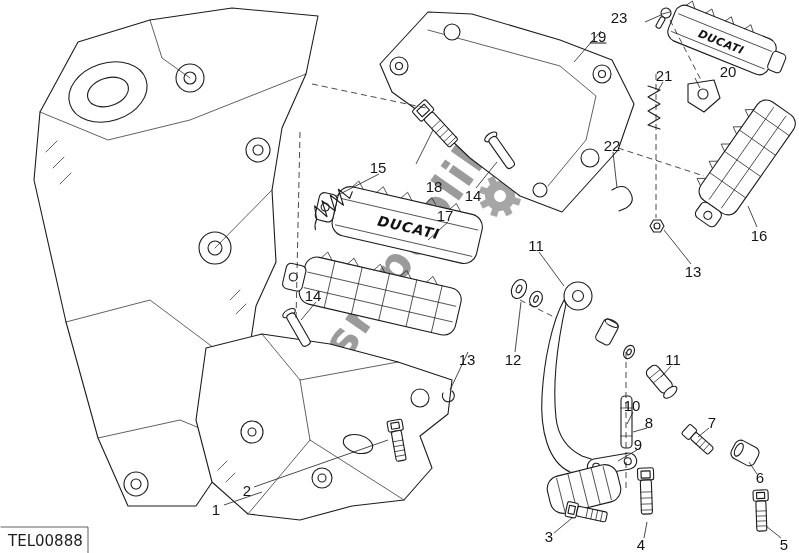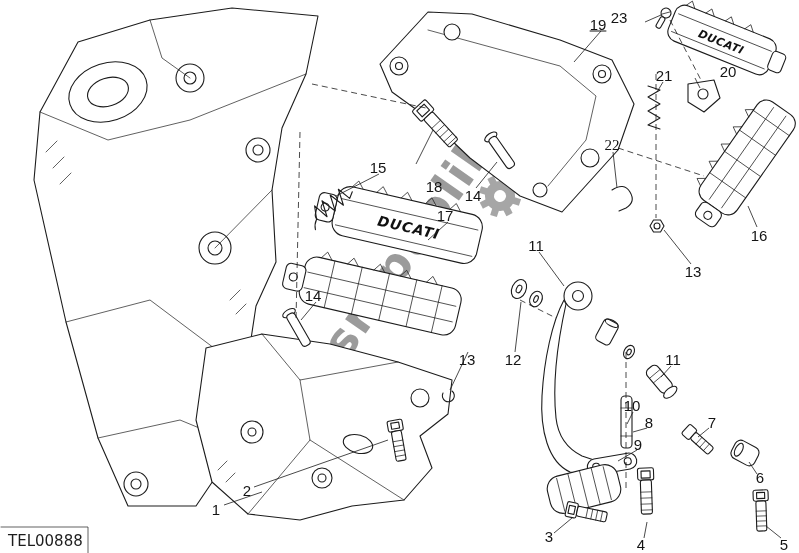--- a/index.html
+++ b/index.html
@@ -281,24 +281,24 @@
   </g>
 
   <g>
     <path class="ln thin" d="M1,527 H88 V553"></path>
     <text class="code" x="8" y="546">TEL00888</text>
   </g>
 </svg>
 
 <div>
   <span class="callout" style="left: 619px; top: 17px;">23</span>
-  <span class="callout" style="left: 598px; top: 24px; text-decoration: underline;">19</span>
+  <span class="callout" style="left: 598px; top: 36px; text-decoration: underline;">19</span>
   <span class="callout" style="left: 664px; top: 75px;">21</span>
   <span class="callout" style="left: 728px; top: 71px;">20</span>
-  <span class="callout" style="left: 612px; top: 145px; font-family: Liberation Serif, serif;">22</span>
+  <span class="callout" style="left: 612px; top: 145px;">22</span>
   <span class="callout" style="left: 378px; top: 167px; text-align: right;">15</span>
   <span class="callout" style="left: 412px; top: 186px; margin-left: 22px;">18</span>
   <span class="callout" style="left: 473px; top: 195px;">14</span>
   <span class="callout" style="left: 445px; top: 215px;">17</span>
   <span class="callout" style="left: 759px; top: 235px;">16</span>
   <span class="callout" style="left: 693px; top: 271px;">13</span>
   <span class="callout" style="left: 536px; top: 245px;">11</span>
   <span class="callout" style="left: 313px; top: 295px;">14</span>
   <span class="callout" style="left: 513px; top: 359px;">12</span>
   <span class="callout" style="left: 467px; top: 359px;">13</span>

